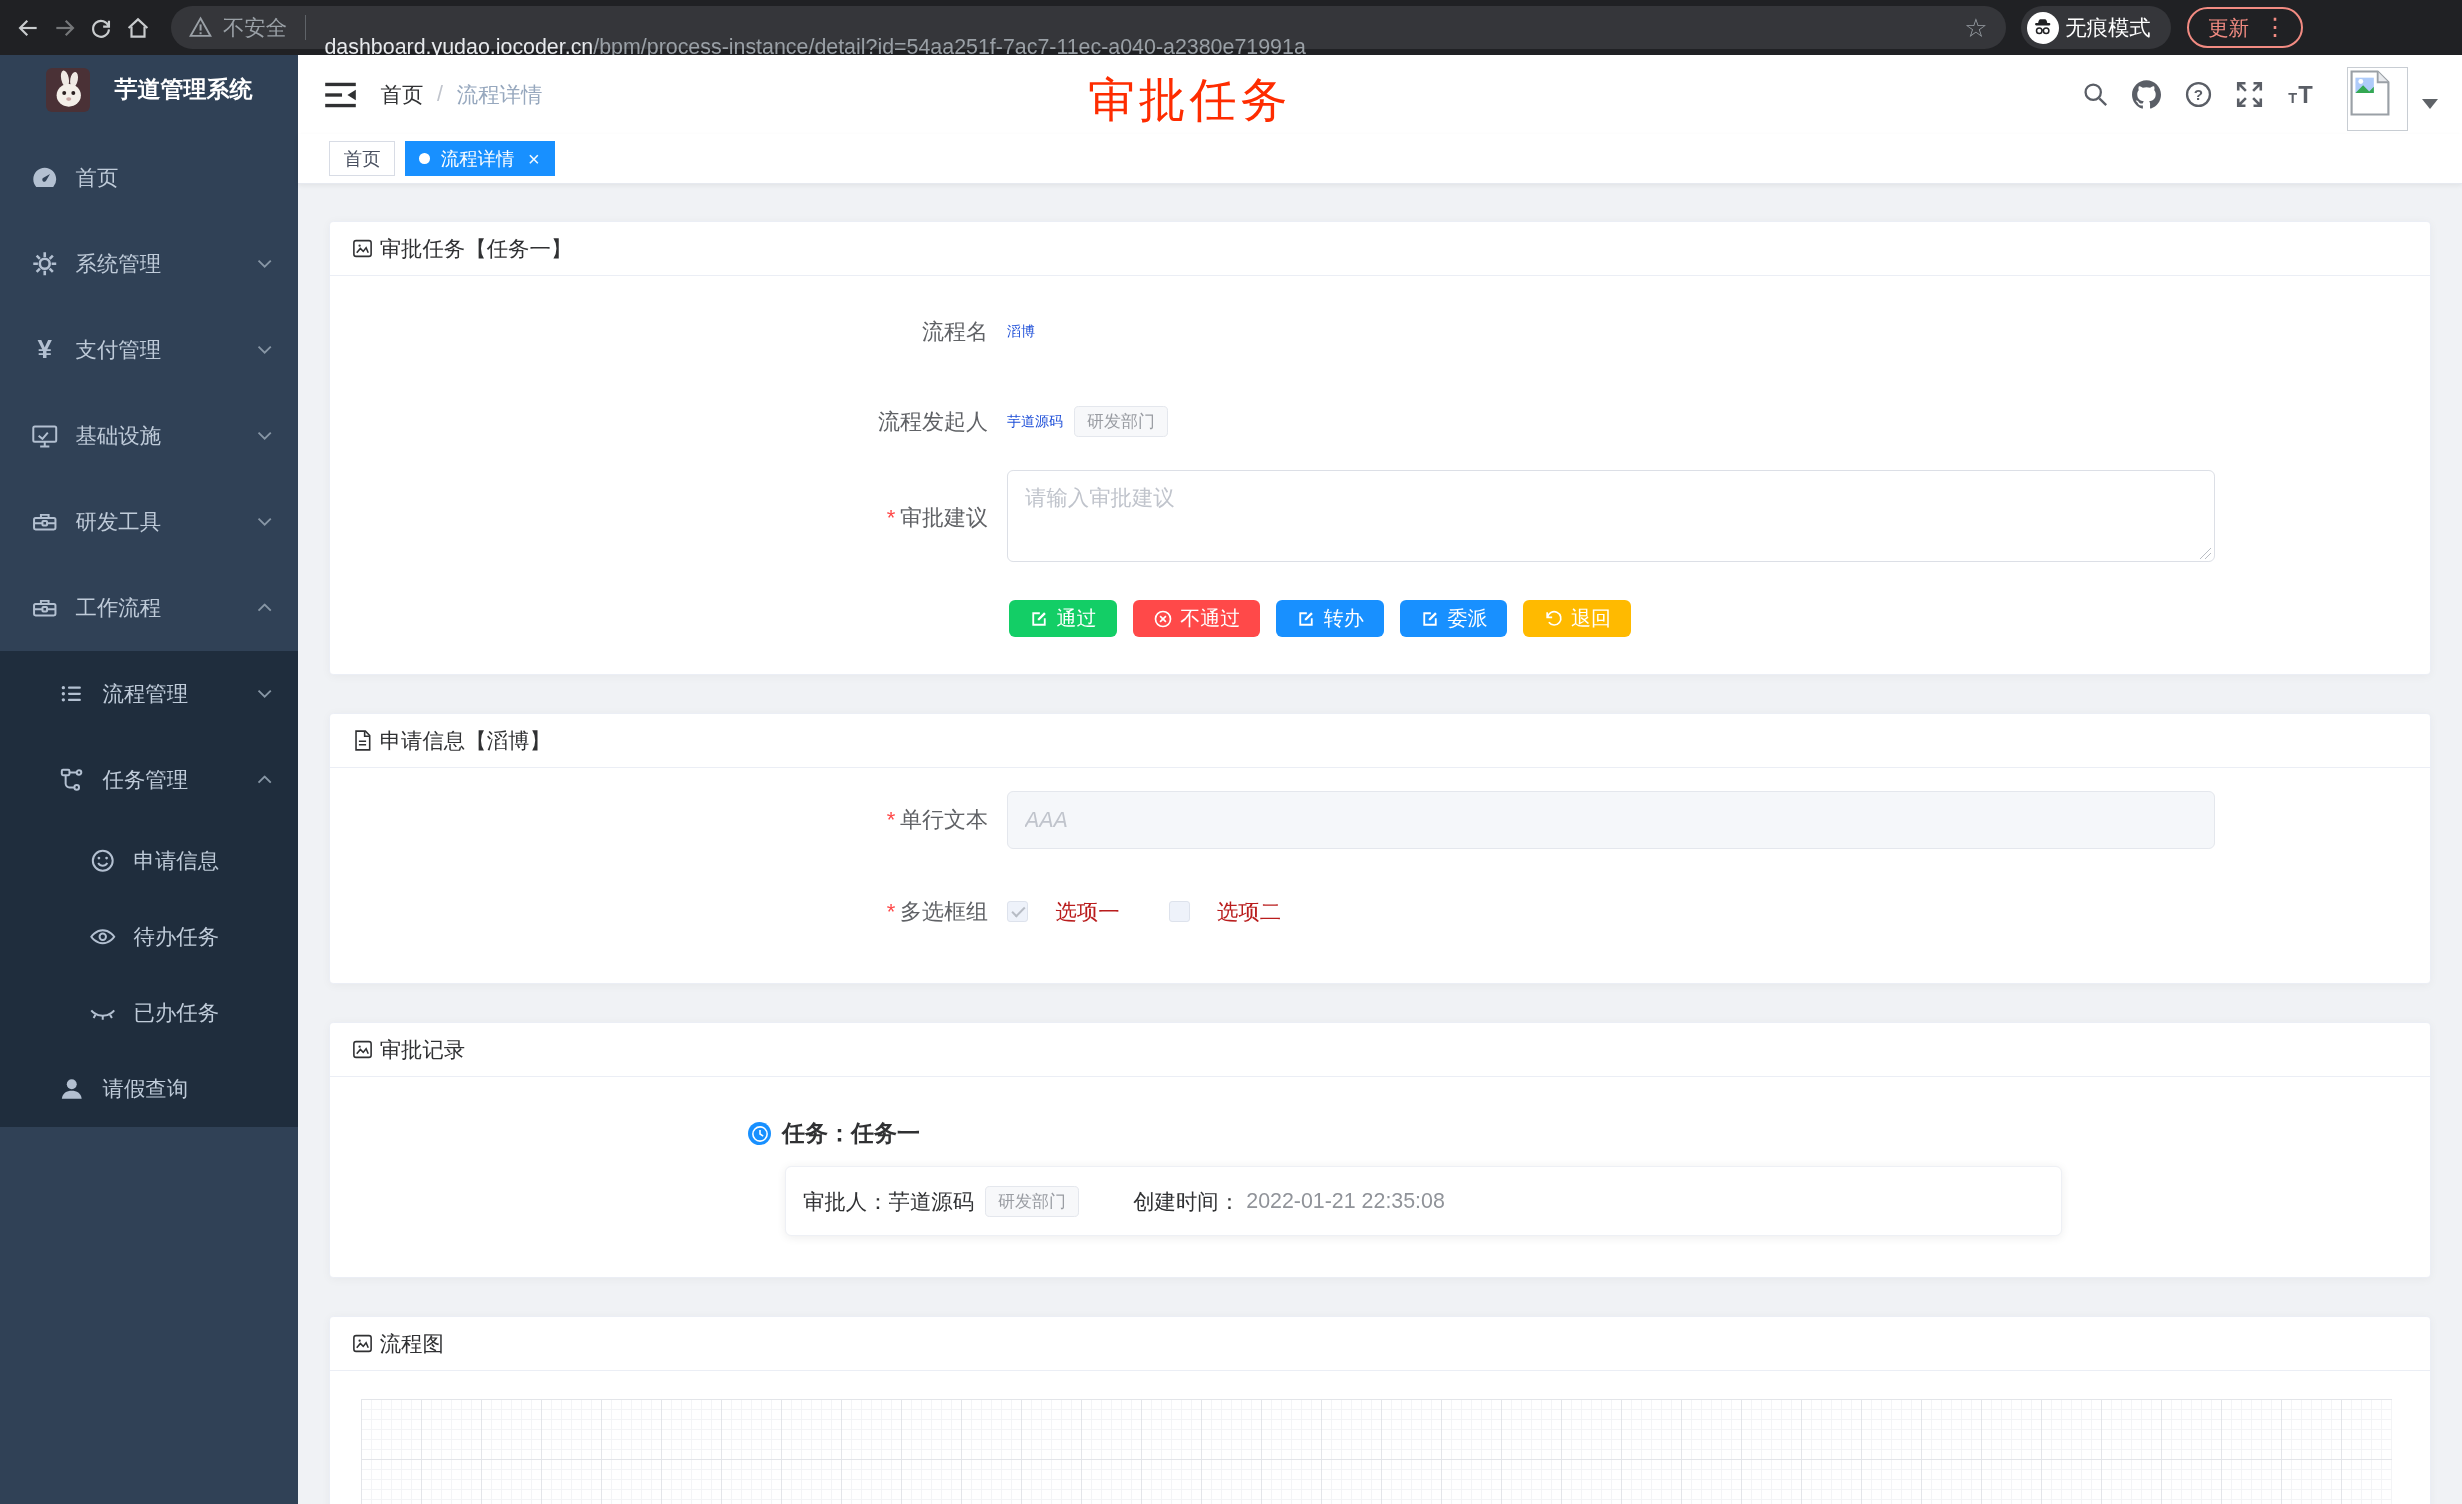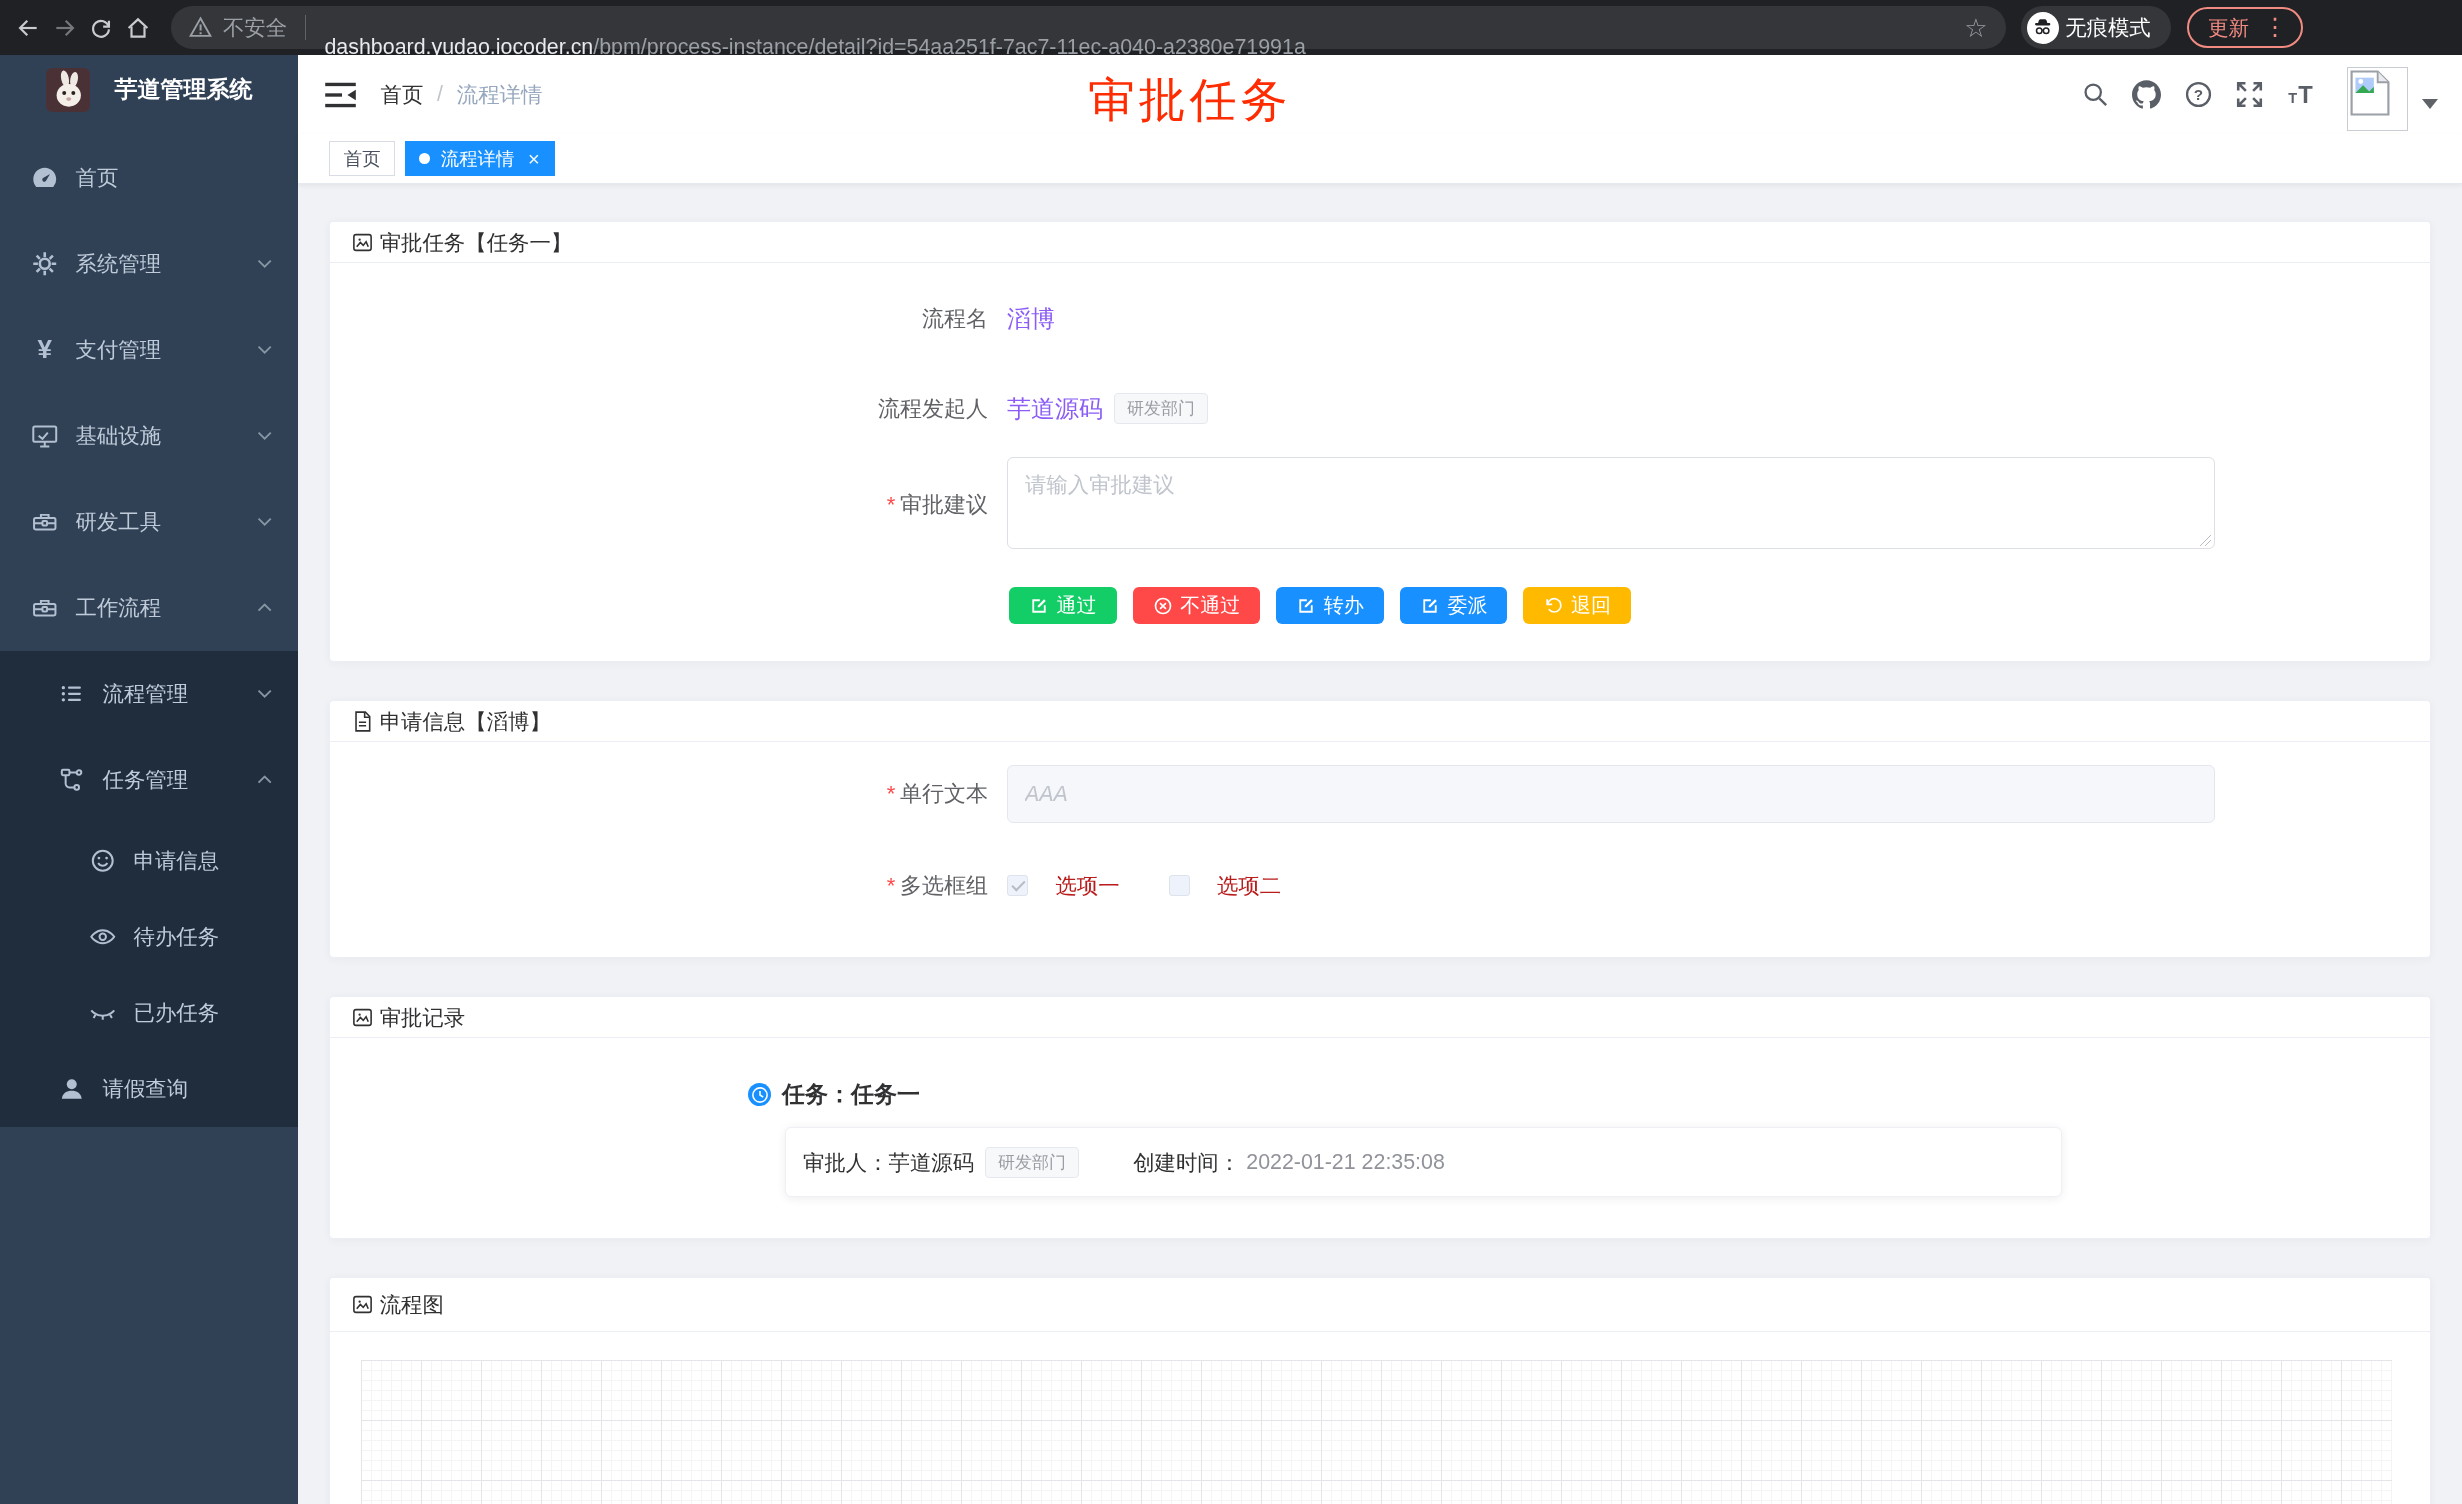--- a/index.html
+++ b/index.html
@@ -68,29 +68,29 @@
   
   .tagsbar { height:50px; background:#fff; border-bottom:0.8px solid #e6e9ef; box-shadow:0 1.5px 4.6px rgba(0,0,0,.06); display:flex; align-items:center; padding-left:31px; gap:9.2px; flex:none; position:relative; z-index:2; }
   .tag { height:35px; border:0.8px solid #d8dce5; background:#fff; color:#495060; font-size:18.4px; display:flex; align-items:center; padding:0 13.8px; cursor:pointer; white-space:nowrap; }
   .tag.active { background:#1890ff; border-color:#1890ff; color:#fff; gap:10.7px; }
   .tag-dot { width:10.7px; height:10.7px; border-radius:50%; background:#fff; flex:none; }
   .tag-close { font-size:20px; line-height:1; margin-left:3.1px; opacity:.95; cursor:pointer; }
 
   
   .content { flex:1; overflow:hidden; padding:37px 31px 0 31px; }
   .card { background:#fff; border:0.8px solid #ebeef5; border-radius:4.6px; box-shadow:0 1.5px 9.2px rgba(0,0,0,.04); margin-bottom:38px; }
-  .card-head { height:41px; border-bottom:0.8px solid #ebeef5; display:flex; align-items:center; padding-left:20.6px; gap:6.1px; }
+  .card-head { height:54px; border-bottom:0.8px solid #ebeef5; display:flex; align-items:center; padding-left:20.6px; gap:6.1px; }
   .card-head svg { width:23px; height:23px; color:#303133; flex:none; }
   .card-title { font-size:21.4px; color:#303133; }
 
   
   .frow { display:flex; align-items:center; }
   .flabel { flex:0 0 677px; text-align:right; padding-right:19px; font-size:22px; color:#606266; white-space:nowrap; }
   .req::before { content:"*"; color:#ff4949; margin-right:4.6px; }
-  .fvalue { font-size:24px; color:#8b5cf6; display:flex; align-items:center; }
+  .fvalue { font-size:14px; color:#1d4ed8; display:flex; align-items:center; }
 
   .el-tag { height:31px; display:inline-flex; align-items:center; padding:0 12.2px; background:#f7f8fa; border:0.8px solid #e4e7ed; border-radius:4.6px; color:#9a9da3; font-size:17px; margin-left:10.7px; white-space:nowrap; }
 
   .suggest-wrap { position:relative; width:1208px; }
   .suggest { width:1208px; height:92px; resize:none; border:0.8px solid #dcdfe6; border-radius:6.1px; font-size:21.4px; color:#303133; padding:12.2px 17px; font-family:inherit; outline:none; background:#fff; }
   .suggest::placeholder { color:#c0c4cc; }
   .resize-grip { position:absolute; right:3.8px; bottom:6.1px; width:13.8px; height:13.8px; background:
       linear-gradient(135deg, transparent 0 58%, #b9bdc4 58% 64%, transparent 64% 76%, #b9bdc4 76% 82%, transparent 82%); }
 
   .btn-row { display:flex; gap:16px; padding-left:679px; }

